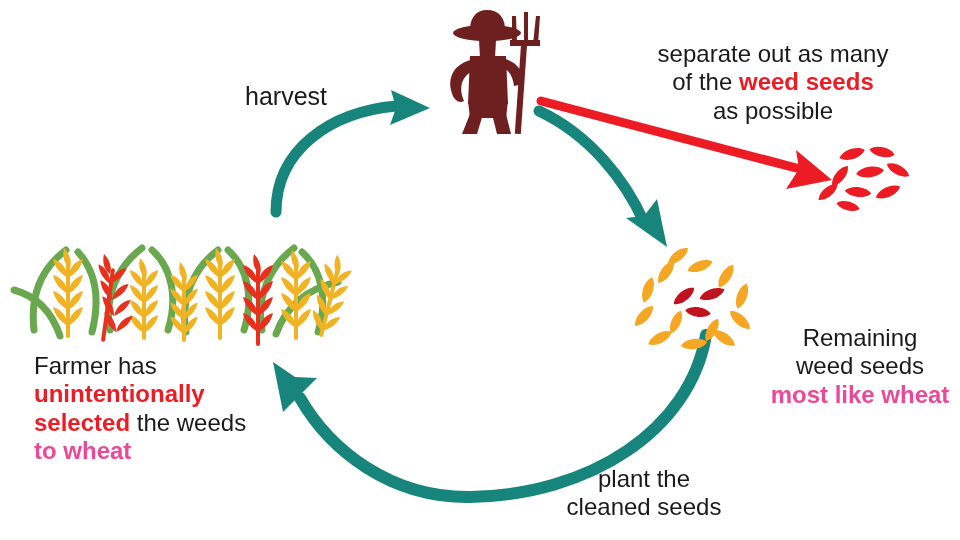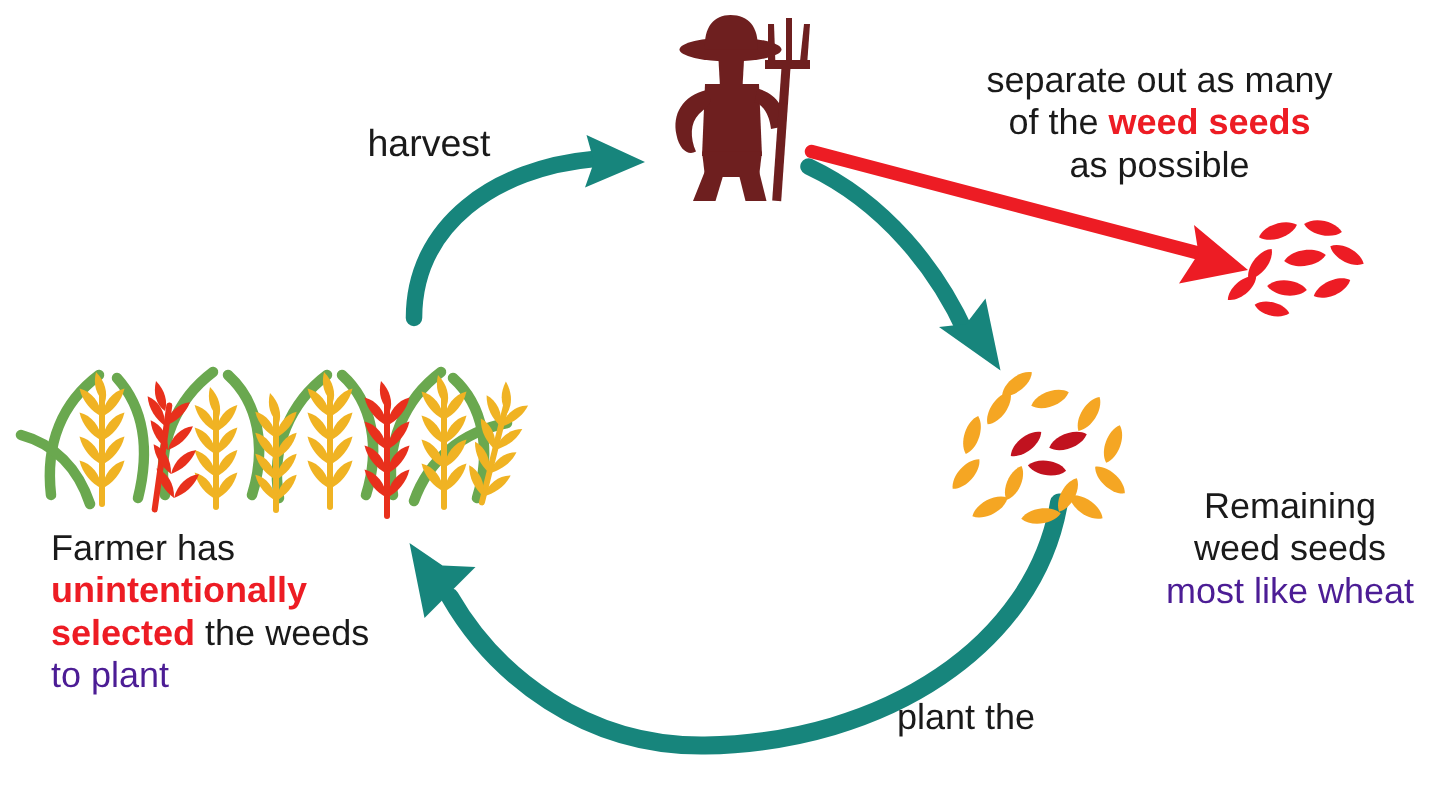--- a/index.html
+++ b/index.html
@@ -7,21 +7,21 @@
     width:960px;height:540px;
     background:#ffffff;
     font-family:"Liberation Sans", sans-serif;
     overflow:hidden;
   }
   #stage{position:relative;width:960px;height:540px;background:#fff;}
   #art{position:absolute;left:0;top:0;width:960px;height:540px;}
 
   .lbl{position:absolute;color:#1a1a1a;line-height:1.18;white-space:nowrap;}
   .lbl .red{color:#ED1C24;font-weight:bold;}
-  .lbl .org{color:#4c1d95;font-weight:normal;}
+  .lbl .org{color:#ec4899;font-weight:bold;}
 
   #lbl-harvest{left:245px;top:82px;font-size:25px;}
 
   #lbl-separate{left:640px;top:40px;font-size:24px;text-align:center;width:266px;}
   #lbl-separate div{white-space:nowrap;}
 
   #lbl-remaining{left:760px;top:288px;font-size:24px;text-align:center;width:200px;margin-top:36px;}
   #lbl-remaining div{white-space:nowrap;}
 
   #lbl-plant{left:556px;top:465px;font-size:24px;text-align:center;width:176px;}
@@ -261,22 +261,23 @@
   </div>
 
   <div class="lbl" id="lbl-remaining">
     <div>Remaining</div>
     <div>weed seeds</div>
     <div class="org">most like wheat</div>
   </div>
 
   <div class="lbl" id="lbl-plant">
     <div>plant the</div>
+    <div>cleaned seeds</div>
   </div>
 
   <div class="lbl" id="lbl-farmer">
     <div>Farmer has</div>
     <div class="red">unintentionally</div>
     <div><span class="red">selected</span><span> the weeds</span></div>
-    <div class="org">to plant</div>
+    <div class="org">to wheat</div>
   </div>
 
 </div>
 
 </body></html>

